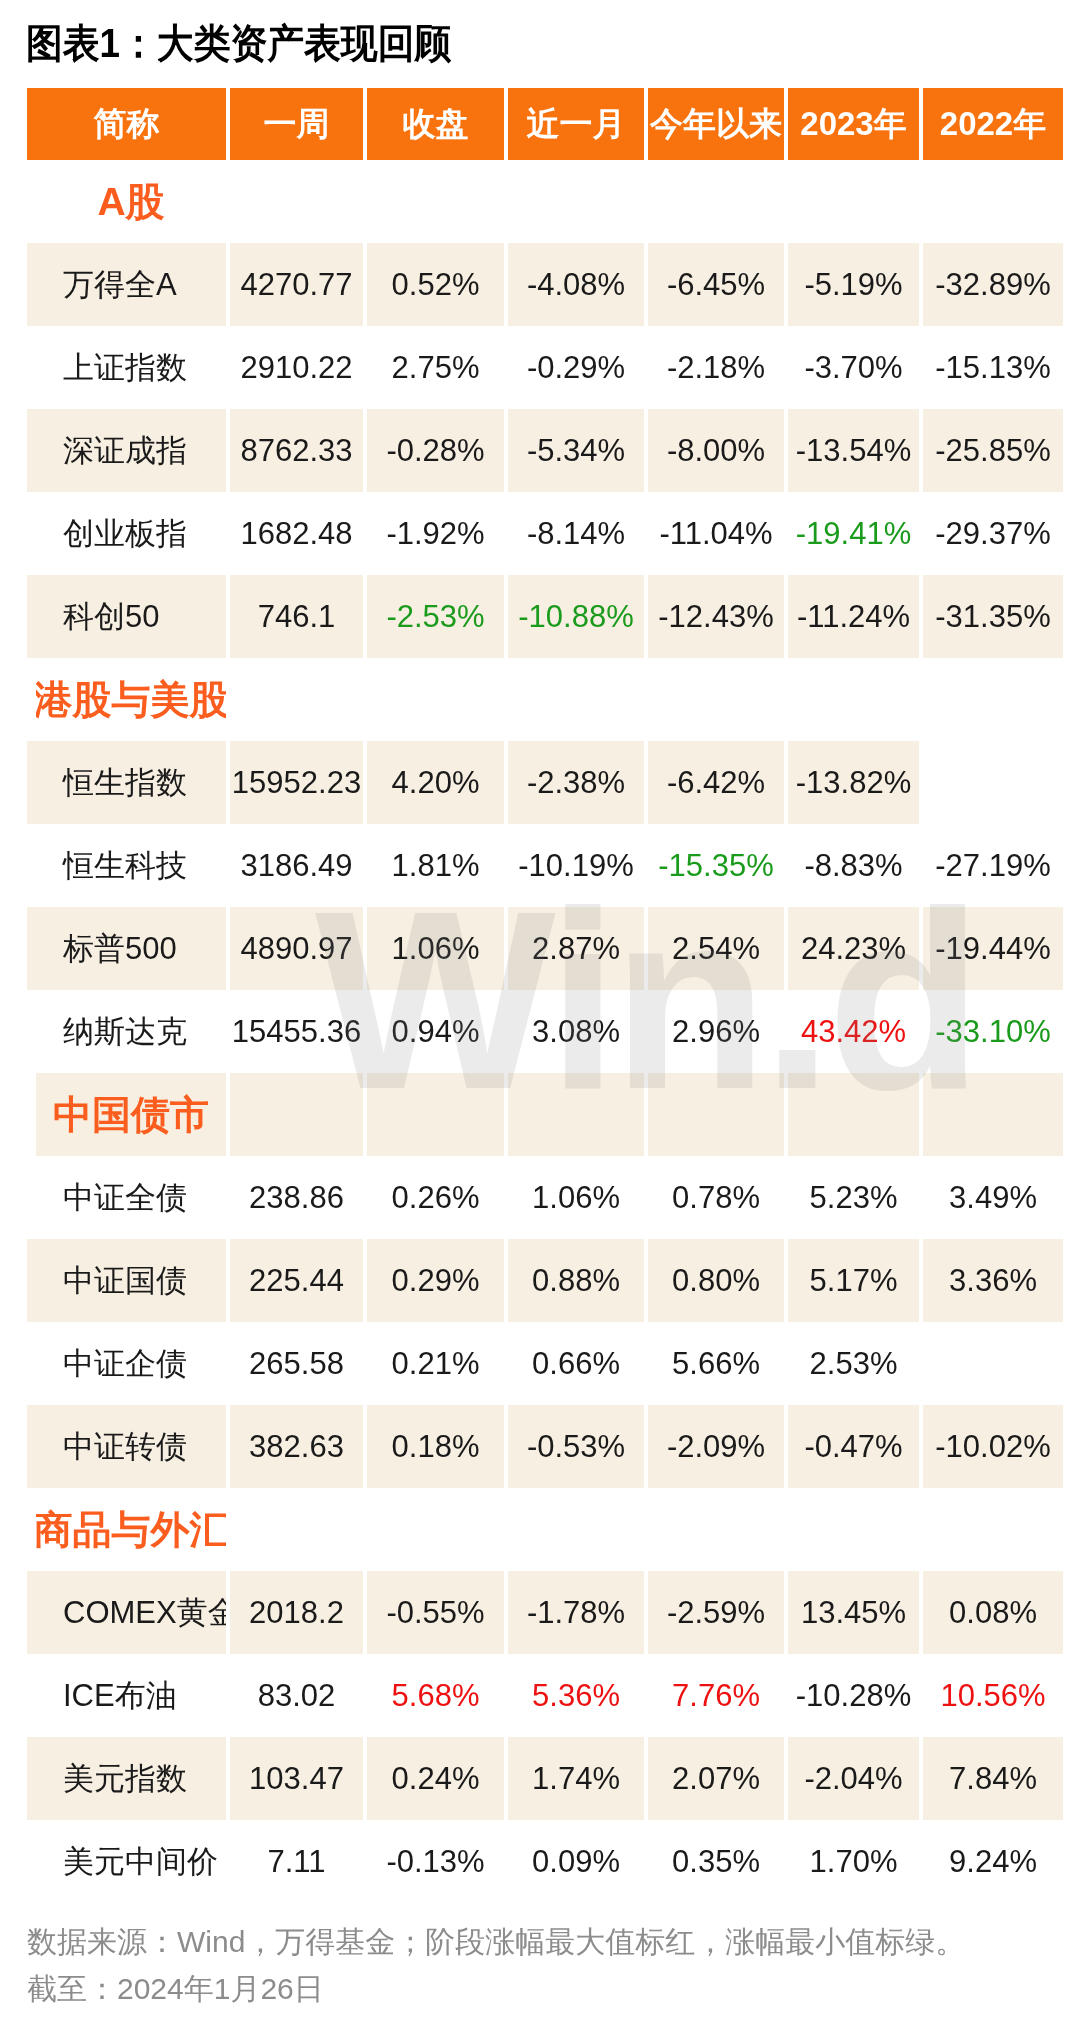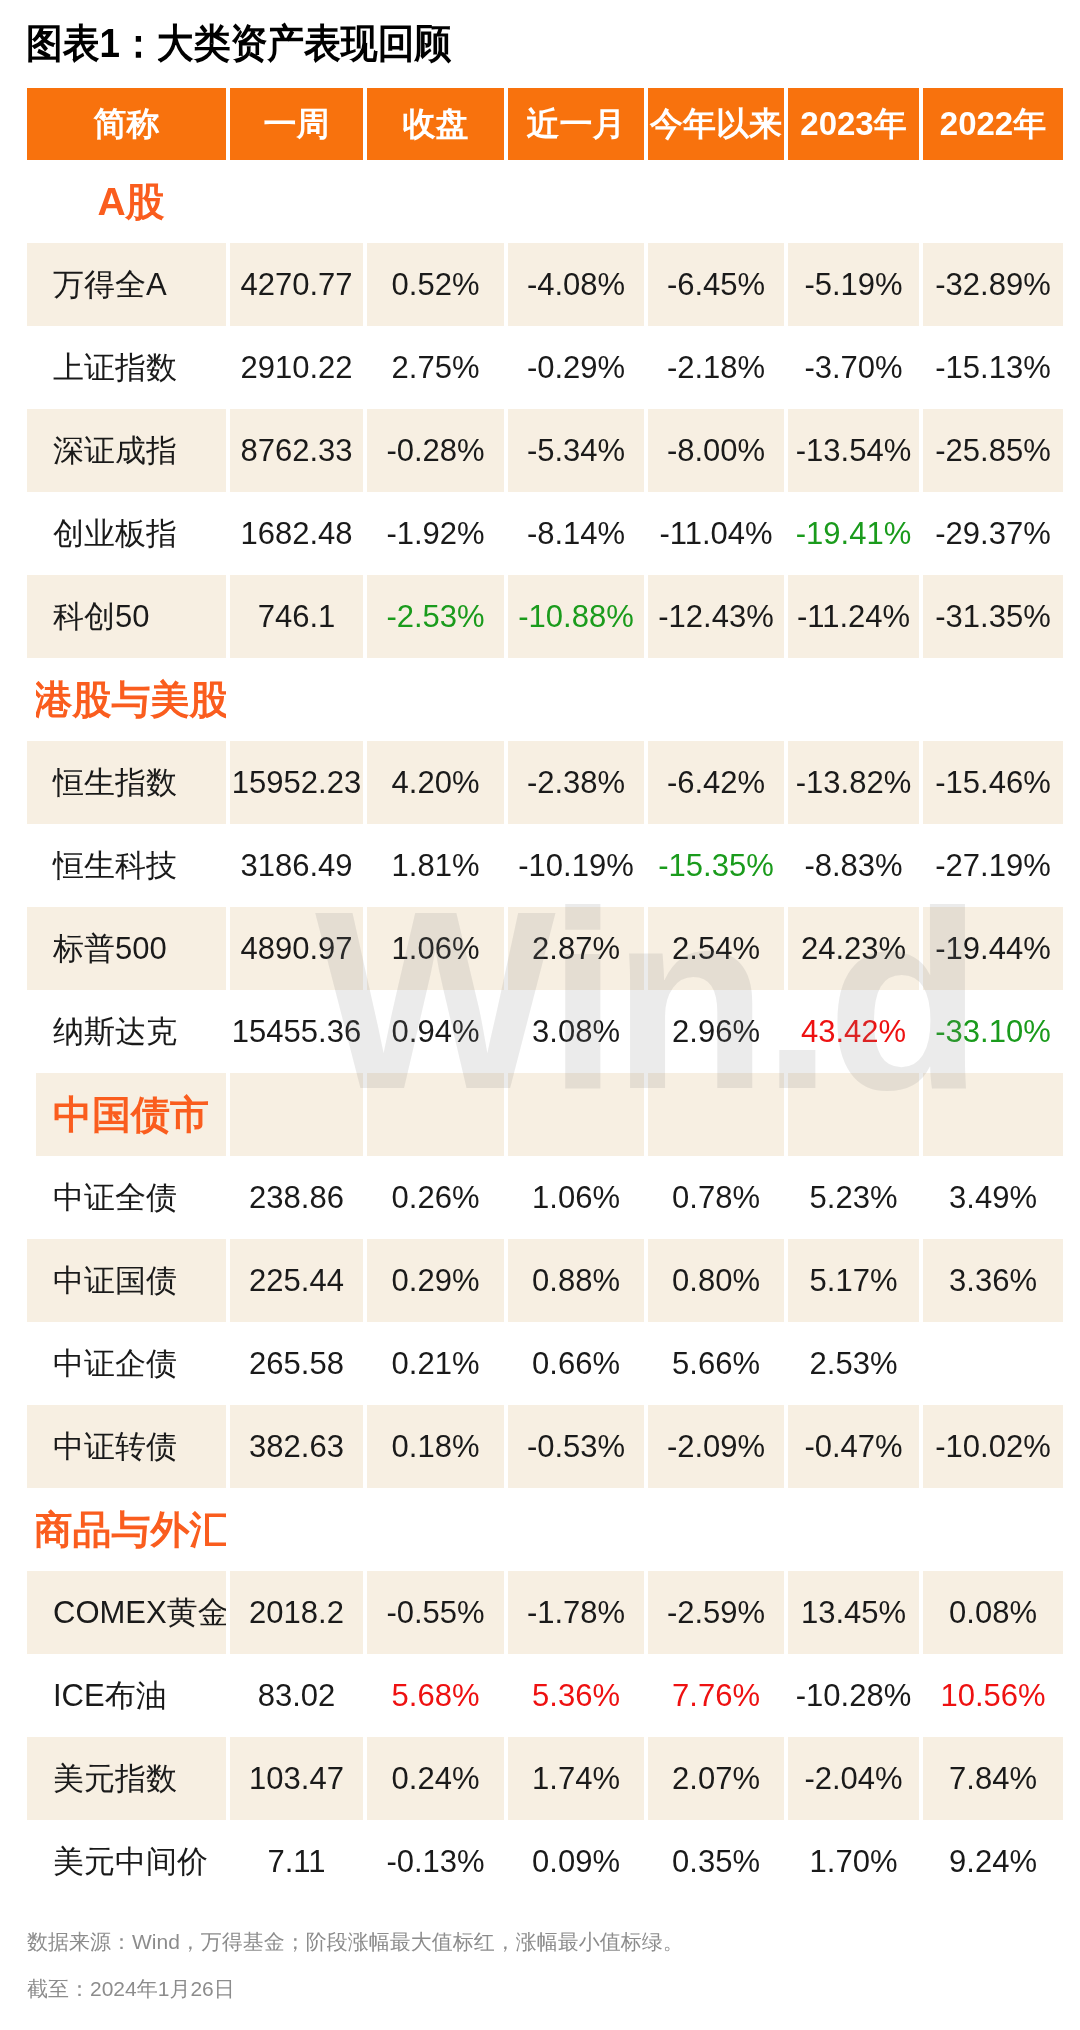--- a/index.html
+++ b/index.html
@@ -19,33 +19,33 @@
   .thead .cell{
     background:var(--header-bg);color:#fff;font-weight:bold;font-size:33px;
     display:flex;align-items:center;justify-content:center;white-space:nowrap;overflow:hidden;
   }
   .trow{height:83px;}
   .trow .cell{
     display:flex;align-items:center;justify-content:center;
     font-size:31px;color:var(--body-text);white-space:nowrap;overflow:hidden;
   }
   .trow.beige .cell{background:var(--row-beige);}
-  .trow .cell.name{justify-content:flex-start;padding-left:26px;}
+  .trow .cell.name{justify-content:flex-start;padding-left:36px;}
   .trow.section .cell.name{
     justify-content:center;padding-left:0;color:var(--section-text);
     font-weight:bold;font-size:39px;margin-left:9px;
   }
   .trow .cell.red{color:var(--hl-red);}
   .trow .cell.green{color:var(--hl-green);}
   .watermark{
     position:absolute;left:315px;top:872px;z-index:3;pointer-events:none;
     font-size:255px;font-weight:bold;letter-spacing:-6px;color:rgba(130,130,130,0.16);
     line-height:1;white-space:nowrap;
   }
-  .footer{position:absolute;left:27px;top:1918px;font-size:21px;line-height:47px;color:var(--footer-gray);}
+  .footer{position:absolute;left:27px;top:1918px;font-size:30px;line-height:47px;color:var(--footer-gray);}
   .footer div{white-space:nowrap;}
 </style>
 </head>
 <body style="--header-bg: #F8720D; --section-text: #FA5D1E; --row-beige: #F7EFE2; --hl-red: #EE1111; --hl-green: #1A9B1C; --footer-gray: #8C8C8C;">
 
 <div class="page-title">图表1：大类资产表现回顾</div>
 
 <div class="asset-table">
   <div class="grid thead">
     <div class="cell">简称</div>
@@ -120,21 +120,20 @@
         <div class="cell"></div>
         <div class="cell"></div>
       </div>
       <div class="grid trow beige">
         <div class="cell name">恒生指数</div>
         <div class="cell">15952.23</div>
         <div class="cell">4.20%</div>
         <div class="cell">-2.38%</div>
         <div class="cell">-6.42%</div>
         <div class="cell">-13.82%</div>
-        <div class="cell">-15.46%</div>
       </div>
       <div class="grid trow">
         <div class="cell name">恒生科技</div>
         <div class="cell">3186.49</div>
         <div class="cell">1.81%</div>
         <div class="cell">-10.19%</div>
         <div class="cell green">-15.35%</div>
         <div class="cell">-8.83%</div>
         <div class="cell">-27.19%</div>
       </div>

